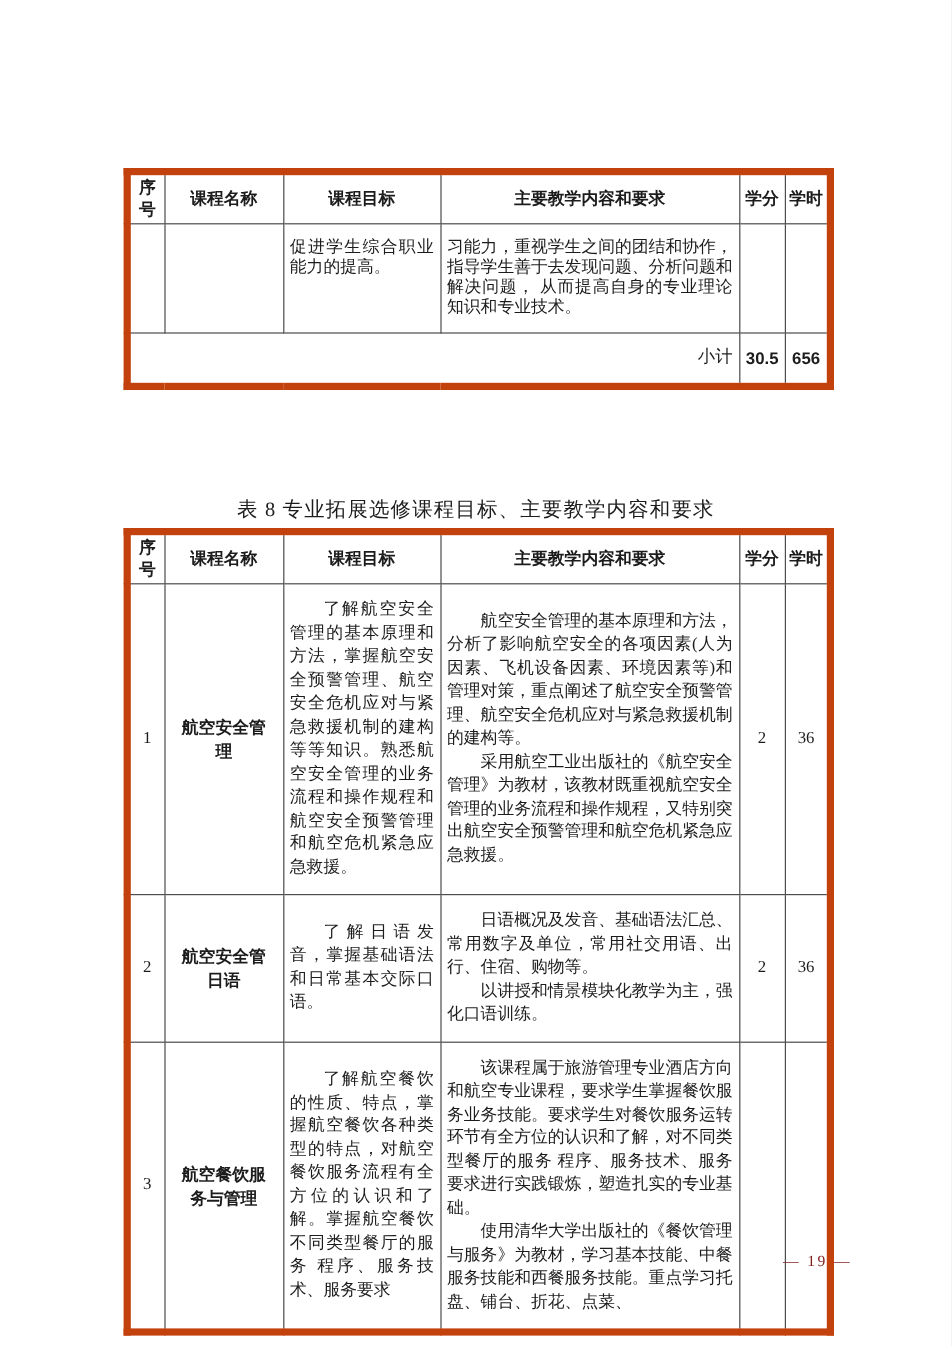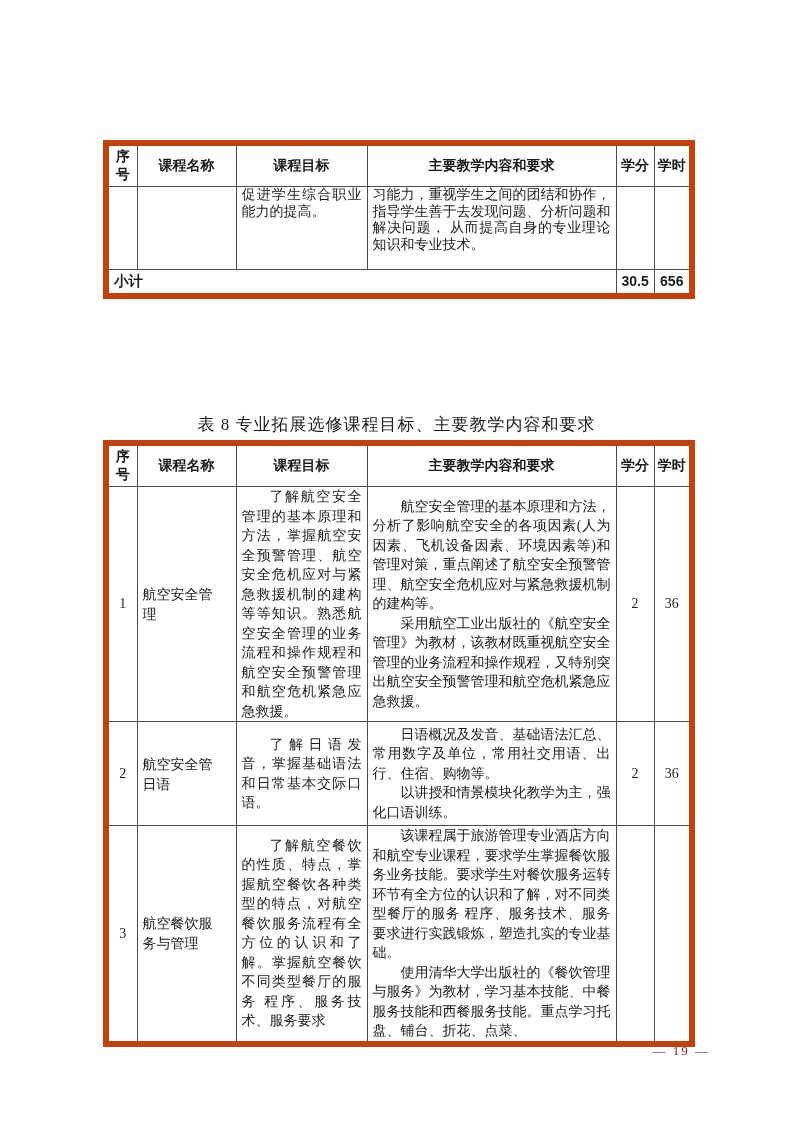--- a/index.html
+++ b/index.html
@@ -17,21 +17,21 @@
     left:103px;
     width:586px;
     border-collapse:collapse;
     table-layout:fixed;
     border:6px solid #c2410c;
   }
   .table-subtotal{top:140px;}
   .table-electives{top:440px;}
   .doc-table th,.doc-table td{
     border:1px solid #4d4d4d;
-    padding:0 5px;
+    padding:12px 5px;
     overflow:hidden;
     box-sizing:border-box;
   }
   .doc-table th{
     font-family:"Liberation Sans","DejaVu Sans",sans-serif;
     font-weight:bold;
     font-size:14px;
     text-align:center;
     vertical-align:middle;
     padding:2px 2px;
@@ -41,35 +41,36 @@
   tr.hdr-row-1{height:25px;}
   tr.cont-row{height:83px;}
   tr.sum-row{height:26px;}
   tr.hdr-row-2{height:23px;}
   tr.row-1{height:223px;}
   tr.row-2{height:104px;}
   tr.row-3{height:195px;}
   td.seq-cell{text-align:center;vertical-align:middle;}
   td.name-cell{
     font-family:"Liberation Sans","DejaVu Sans",sans-serif;
-    font-weight:normal;
+    font-weight:bold;
+    text-align:center;
     vertical-align:middle;
     white-space:pre-line;
     line-height:20px;
   }
   td.obj-cell p,td.content-cell p{
     margin:0;
     text-align:justify;
   }
   p.indent{text-indent:2em;}
   td.credit-cell,td.hour-cell{text-align:center;vertical-align:middle;}
   td.sum-label-cell{
     font-family:"Liberation Sans","DejaVu Sans",sans-serif;
-    font-weight:bold;
-    text-align:left;
+    font-weight:normal;
+    text-align:right;
     vertical-align:middle;
     font-size:14.5px;
   }
   td.sum-val-cell{
     text-align:center;
     vertical-align:middle;
     font-weight:bold;
     font-family:"Liberation Sans","DejaVu Sans",sans-serif;
   }
   .table-title{

